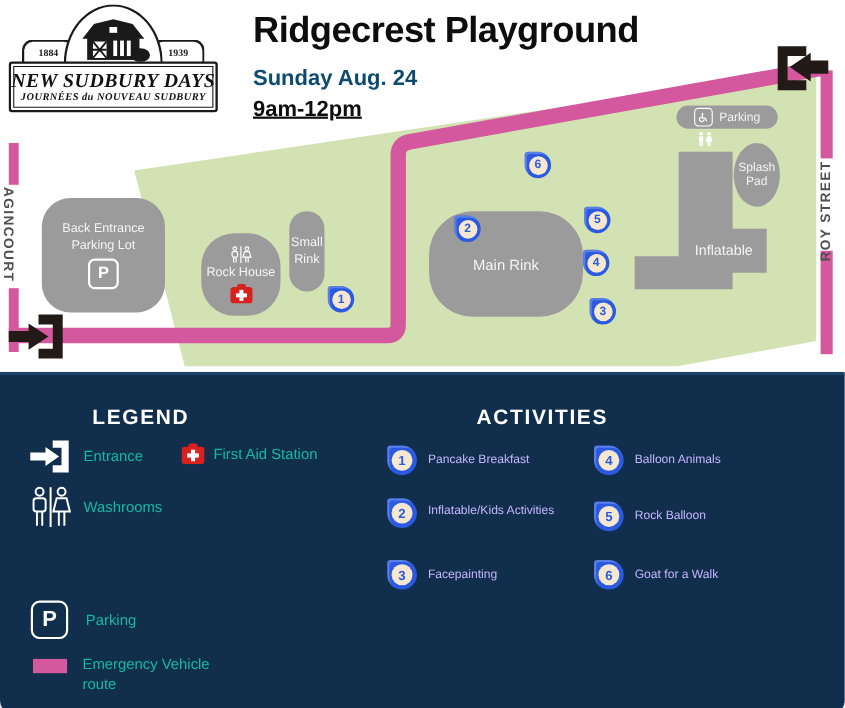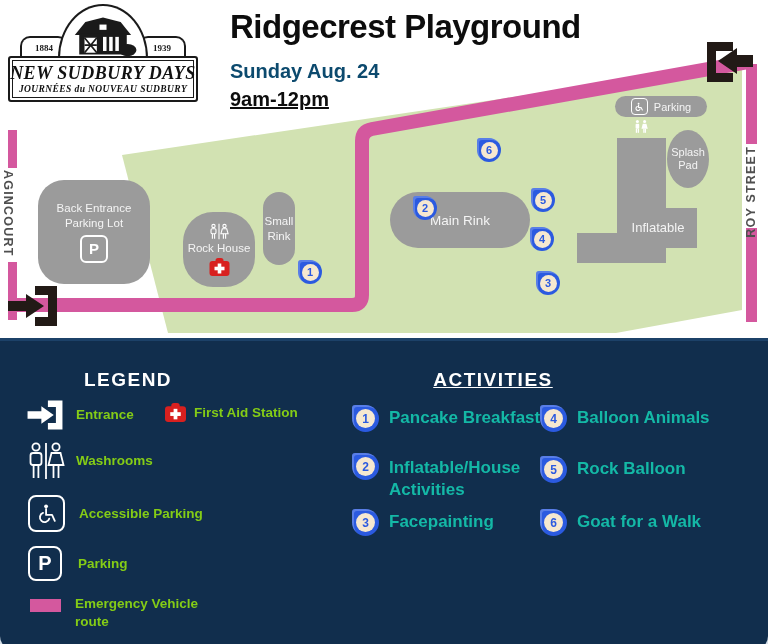--- a/index.html
+++ b/index.html
@@ -19,21 +19,21 @@
 
   
   .map-svg{position:absolute;left:0;top:0;z-index:1;}
   .street-label{position:absolute;color:#4f4f4f;font-size:12.5px;font-weight:600;letter-spacing:1.2px;z-index:2;}
   .street-left{left:1px;top:170px;writing-mode:vertical-rl;}
   .street-right{left:744px;top:146px;writing-mode:vertical-rl;transform:rotate(180deg);}
   .venue{position:absolute;background:#9b9b9b;color:#f4f4f4;display:flex;flex-direction:column;align-items:center;justify-content:center;text-align:center;z-index:2;box-sizing:border-box;}
   .v-backlot{left:28px;top:180px;width:112px;height:104px;border-radius:26px;font-size:11.5px;line-height:1.25;padding:4px;margin-left:10px;}
   .v-fieldhouse{left:183px;top:212px;width:72px;height:75px;border-radius:30px;font-size:11.5px;line-height:1.1;}
   .v-smallrink{left:263px;top:192px;width:32px;height:73px;border-radius:24px;font-size:11.5px;line-height:1.25;}
-  .v-mainrink{left:390px;top:192px;width:140px;height:56px;border-radius:40px;font-size:13.5px;}
+  .v-mainrink{left:390px;top:192px;width:140px;height:96px;border-radius:40px;font-size:13.5px;}
   .v-splashpad{left:667px;top:130px;width:42px;height:58px;border-radius:50%;font-size:11px;line-height:1.2;}
   .v-parkingpill{left:615px;top:96px;width:92px;height:21px;border-radius:11px;flex-direction:row;gap:6px;font-size:11px;}
   .playground-label{position:absolute;left:600px;top:220px;width:116px;text-align:center;color:#f4f4f4;font-size:13px;z-index:2;}
   .pg-wash{position:absolute;left:632px;top:119px;z-index:2;}
 
   .p-icon{border:2px solid #fff;border-radius:6px;color:#fff;font-weight:bold;display:flex;align-items:center;justify-content:center;}
   .p-map{width:24px;height:24px;font-size:15px;margin-top:5px;}
   .p-legend{width:30px;height:31px;font-size:20px;border-width:2.5px;border-radius:8px;}
   .acc-box{border:2px solid #fff;border-radius:6px;display:flex;align-items:center;justify-content:center;}
   .acc-mini{width:15px;height:15px;border-width:1.5px;border-radius:4px;}
@@ -47,25 +47,25 @@
   .pin-act{width:27px;height:27px;flex:0 0 auto;}
   .pin-act .pin-core{width:19px;height:19px;font-size:12px;}
   .mb1{left:298px;top:260px;} .mb2{left:413px;top:196px;} .mb3{left:536px;top:271px;}
   .mb4{left:530px;top:227px;} .mb5{left:531px;top:188px;} .mb6{left:477px;top:138px;}
 
   
   .bottom-strip{position:absolute;left:0;top:634px;width:768px;height:10px;background:#d5dfe8;z-index:0;}
   .panel{position:absolute;left:0;top:338px;width:768px;height:312px;background:#112e4d;border-radius:0 0 14px 14px;border-top:3px solid #1c4168;box-sizing:border-box;z-index:4;color:#fff;}
   .panel-heading{position:absolute;font-size:19px;font-weight:800;letter-spacing:1.5px;color:#fff;text-align:center;}
   .h-legend{left:48px;top:28px;width:160px;}
-  .h-activities{left:413px;top:28px;width:160px;text-decoration:underline;}
+  .h-activities{left:413px;top:28px;width:160px;}
   .lg-item{position:absolute;display:flex;align-items:center;}
-  .lg-label{font-size:13.5px;font-weight:700;color:#84cc16;line-height:1.3;}
+  .lg-label{font-size:13.5px;font-weight:400;color:#14b8a6;line-height:1.3;}
   .act-item{position:absolute;display:flex;align-items:center;gap:10px;}
-  .act-label{font-size:17px;font-weight:700;color:#14b8a6;line-height:1.3;}
+  .act-label{font-size:11px;font-weight:400;color:#c4b5fd;line-height:1.3;}
   .swatch{width:31px;height:13px;background:#d4589e;flex:0 0 auto;}
 </style>
 </head>
 <body>
 
 <div class="screen">
 
   <svg class="map-svg" width="768" height="338" viewBox="0 0 768 338">
     <polygon points="122,155 742,63 742,310 616,333 168,333" fill="#d2e2b2"></polygon>
 
@@ -229,30 +229,20 @@
         <line x1="7.6" y1="24" x2="7.6" y2="37"></line>
           <line x1="12.4" y1="24" x2="12.4" y2="37"></line>
         <circle cx="30" cy="6" r="3.6"></circle>
         <polygon points="25.5,12 34.5,12 37.5,24 22.5,24"></polygon>
         <line x1="27.5" y1="24" x2="27.5" y2="37"></line>
           <line x1="32.5" y1="24" x2="32.5" y2="37"></line>
       </svg>
       <span class="lg-label" style="margin-left:10px;">Washrooms</span>
     </div>
 
-    <div class="lg-item" style="left:28px;top:154px;">
-      <div class="acc-box acc-legend">
-        <svg width="22" height="22" viewBox="0 0 24 24" stroke="#fff" stroke-width="2" fill="none">
-          <circle cx="11" cy="3.6" r="2.1" fill="#fff" stroke="none"></circle>
-          <path d="M11 6.5 v6.5 h6.5 l3 6.5" stroke-linecap="round" stroke-linejoin="round"></path>
-          <path d="M14.5 17 a5.2 5.2 0 1 1 -6.8 -6.2" stroke-linecap="round"></path>
-        </svg>
-      </div>
-      <span class="lg-label" style="margin-left:14px;">Accessible Parking</span>
-    </div>
 
     <div class="lg-item" style="left:28px;top:205px;">
       <div class="p-icon p-legend">P</div>
       <span class="lg-label" style="margin-left:16px;">Parking</span>
     </div>
 
     <div class="lg-item" style="left:30px;top:254px;align-items:flex-start;">
       <div class="swatch" style="margin-top:4px;"></div>
       <span class="lg-label" style="margin-left:14px;width:145px;">Emergency Vehicle route</span>
     </div>
@@ -260,21 +250,21 @@
     <div class="act-item" style="left:352px;top:64px;">
       <div class="pin pin-act">
           <div class="pin-core">1</div>
         </div>
       <span class="act-label">Pancake Breakfast</span>
     </div>
     <div class="act-item" style="left:352px;top:112px;align-items:flex-start;">
       <div class="pin pin-act">
           <div class="pin-core">2</div>
         </div>
-      <span class="act-label" style="width:120px;margin-top:4px;">Inflatable/House Activities</span>
+      <span class="act-label" style="width:120px;margin-top:4px;">Inflatable/Kids Activities</span>
     </div>
     <div class="act-item" style="left:352px;top:168px;">
       <div class="pin pin-act">
           <div class="pin-core">3</div>
         </div>
       <span class="act-label">Facepainting</span>
     </div>
 
     <div class="act-item" style="left:540px;top:64px;">
       <div class="pin pin-act">

